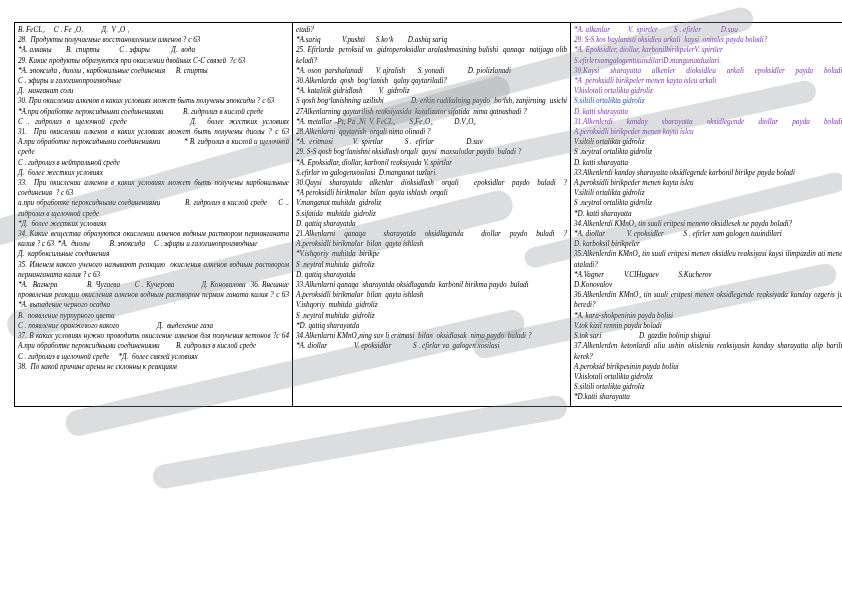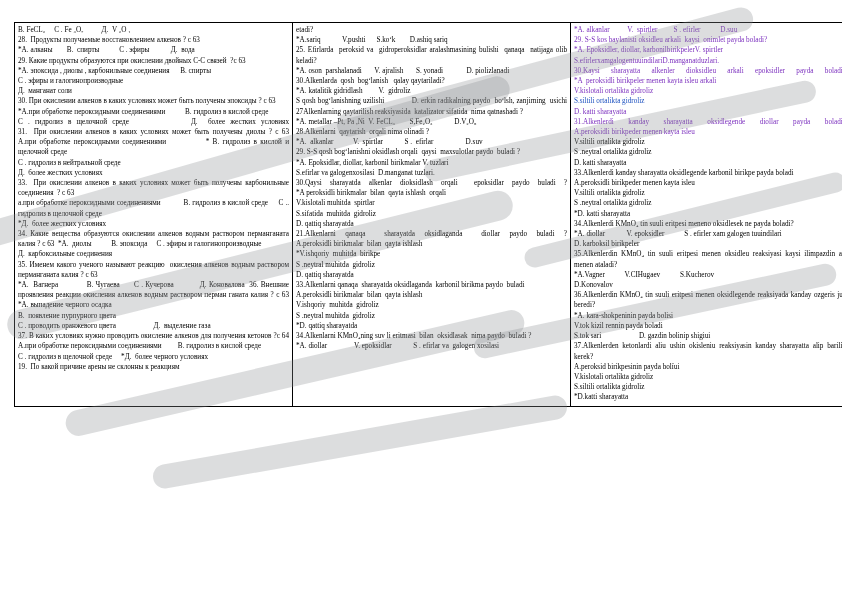--- a/index.html
+++ b/index.html
@@ -34,20 +34,21 @@
     top: 22px;
     width: 814px;
     border-collapse: collapse;
     table-layout: fixed;
     z-index: 2;
   }
   table.grid td {
     border: 1px solid #000000;
     vertical-align: top;
     padding: 2px 3px 3px 3px;
+    font-style: italic;
   }
   .col-a { width: 271px; }
   .col-b { width: 271px; }
   .col-c { width: 272px; }
   .cellbox {
     font-size: 7.2px;
     line-height: 10.2px;
     text-align: justify;
   }
   .cellbox p {
@@ -90,43 +91,43 @@
               <p>С . гидролиз в нейтральной среде</p>
               <p>Д.  более жестких условиях</p>
               <p>33.  При окислении алкенов в каких условиях может быть получены карбонильные соединения  ? с 63</p>
               <p>а.при обработке пероксидными соединениями           В. гидролиз в кислой среде     С .. гидролиз в щелочной среде</p>
               <p>*Д.  более жестких условиях</p>
               <p>34. Какие вещества образуются окислении алкенов водным раствором перманганата калия ? с 63  *А.  диолы           В. эпоксида     С . эфиры и галогинопроизводные</p>
               <p>Д.  карбоксильные соединения</p>
               <p>35. Именем какого ученого называют реакцию  окисления алкенов водным раствором перманганата калия ? с 63</p>
               <p>*А.  Вагнера            В. Чугаева      С . Кучерова           Д. Коновалова  36. Внешние проявления реакции окисления алкенов водным раствором перман ганата калия ? с 63 *А. выпадение черного осадка</p>
               <p>В.  появление пурпурного цвета</p>
-              <p>С . проводить оранжевого цвета                     Д.  выделение газа</p>
+              <p>С . появление оранжевого какого                     Д.  выделение газа</p>
               <p>37. В каких условиях нужно проводить окисление алкенов для получения кетонов ?с 64                           А.при обработке пероксидными соединениями         В. гидролиз в кислой среде</p>
-              <p>С . гидролиз в щелочной среде     *Д.  более черного условиях</p>
-              <p>19.  По какой причине арены не склонны к реакциям</p>
+              <p>С . гидролиз в щелочной среде     *Д.  более связей условиях</p>
+              <p>38.  По какой причине арены не склонны к реакциям</p>
             </div>
       </td>
       <td class="col-b">
         <div class="cellbox">
               <p>etadi?</p>
               <p>*A.sariq            V.pushti      S.koʻk        D.ashiq sariq</p>
               <p>25. Efirlarda  peroksid va  gidroperoksidlar aralashmasining bulishi  qanaqa  natijaga olib keladi?</p>
               <p>*A. oson  parshalanadi       V. ajralish       S. yonadi             D. piolizlanadi</p>
               <p>30.Alkenlarda  qosh  bogʻlanish   qalay qaytariladi?</p>
               <p>*A. katalitik gidridlash         V.  gidroliz</p>
               <p>S qosh bogʻlanishning uzilishi             D. erkin radikalning paydo  boʻlsh, zanjirning  usichi  27Alkenlarning qaytarilish reaksiyasida  katalizator sifatida  nima qatnashadi ?</p>
               <p>*A. metallar –Pt, Pa ,Ni  V. FeCL₃        S,Fe₂O₃            D.V₂O₅</p>
               <p>28.Alkenlarni  qaytarish  orqali nima olinadi ?</p>
-              <p>*A.  alkanlar           V.  spirtlar            S .  efirlar                  D.suv</p>
+              <p>*A.  eritmasi           V.  spirtlar            S .  efirlar                  D.suv</p>
               <p>29. S-S qosh bogʻlanishni oksidlash orqali  qaysi  maxsulotlar paydo  buladi ?</p>
-              <p>*A. Epoksidlar, diollar, karbonil birikmalar V. tuzlari</p>
+              <p>*A. Epoksidlar, diollar, karbonil reaksiyada V. spirtlar</p>
               <p>S.efirlar va galogenxosilasi  D.manganat tuzlari.</p>
               <p>30.Qaysi sharayatda alkenlar dioksidlash orqali  epoksidlar paydo buladi ?                                                     *A peroksidli birikmalar  bilan  qayta ishlash  orqali</p>
-              <p>V.kislotali muhitda  spirtlar</p>
+              <p>V.manganat muhitda  gidroliz</p>
               <p>S.sifatida  muhitda  gidroliz</p>
               <p>D. qattiq sharayatda</p>
               <p>21.Alkenlarni qanaqa  sharayatda oksidlaganda  diollar paydo buladi ?                                                      A.peroksidli birikmalar  bilan  qayta ishlash</p>
               <p>*V.ishqoriy  muhitda  birikpe</p>
               <p>S .neytral muhitda  gidroliz</p>
               <p>D. qattiq sharayatda</p>
               <p>33.Alkenlarni qanaqa  sharayatda oksidlaganda  karbonil birikma paydo  buladi</p>
               <p>A.peroksidli birikmalar  bilan  qayta ishlash</p>
               <p>V.ishqoriy  muhitda  gidroliz</p>
               <p>S .neytral muhitda  gidroliz</p>

